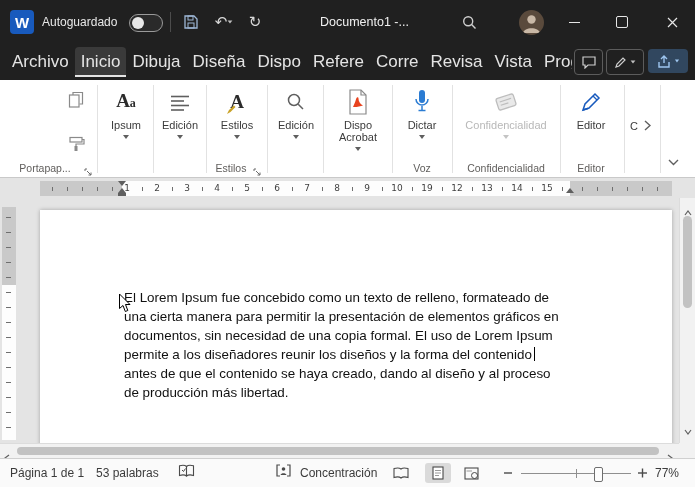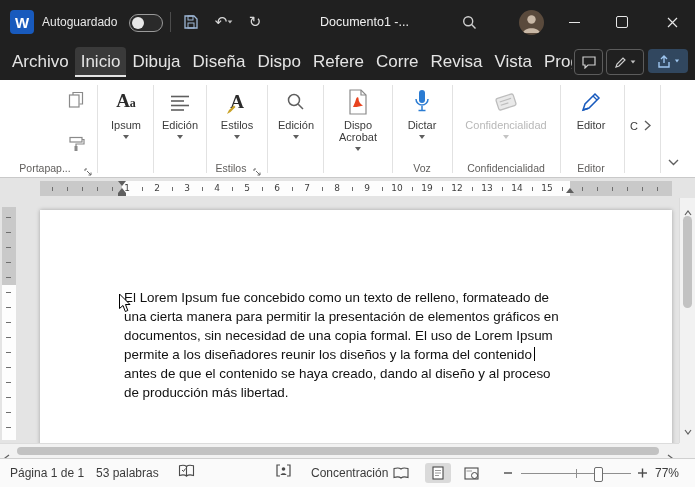--- a/index.html
+++ b/index.html
@@ -455,21 +455,21 @@
           <path d="M4 6 L5.5 7.5 L7.5 4.5" fill="none" stroke="#4a4a4a" stroke-width="1"></path>
         </svg>
     </div>
     <div class="sb-icon" style="left:276px;">
       <svg width="15" height="13" viewBox="0 0 15 13">
           <path d="M4 1 H1 V12 H4 M11 1 H14 V12 H11" fill="none" stroke="#4a4a4a" stroke-width="1.2"></path>
           <circle cx="7.5" cy="5" r="1.8" fill="#4a4a4a"></circle>
           <path d="M4.5 11 C5 8.5 10 8.5 10.5 11 Z" fill="#4a4a4a"></path>
         </svg>
     </div>
-    <span class="sb-item" style="left:311px;">Concentración</span>
+    <span class="sb-item" style="left:300px;">Concentración</span>
 
     <div class="view-btn" style="left:388px;">
       <svg width="16" height="12" viewBox="0 0 16 12">
           <path d="M8 2 C6.5 0.8 3.5 0.8 1 1.6 V10.5 C3.5 9.7 6.5 9.7 8 11 C9.5 9.7 12.5 9.7 15 10.5 V1.6 C12.5 0.8 9.5 0.8 8 2 Z" fill="none" stroke="#4a4a4a" stroke-width="1.1"></path>
         </svg>
     </div>
     <div class="view-btn selected" style="left:425px;">
       <svg width="12" height="14" viewBox="0 0 12 14">
           <rect x="1" y="1" width="10" height="12" fill="#fff" stroke="#4a4a4a" stroke-width="1.1"></rect>
           <line x1="3" y1="4.5" x2="9" y2="4.5" stroke="#9a9a9a"></line>

